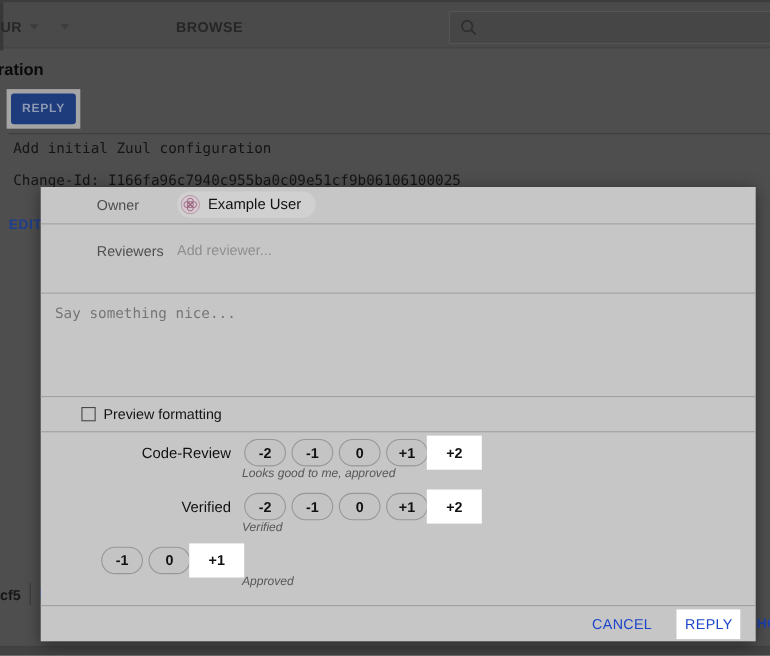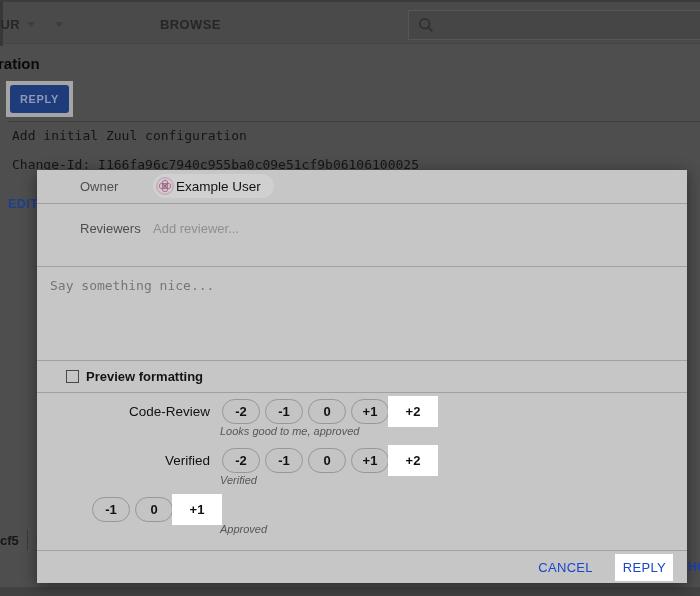--- a/index.html
+++ b/index.html
@@ -61,41 +61,41 @@
   .frag-vline { position:absolute; left:27px; top:530px; width:1px; height:20px; background:#3a3a3a; }
   .frag-d { position:absolute; left:36px; top:533px; font-size:12.5px; font-weight:bold; color:#1b3c9e; cursor:pointer; }
   .frag-ho { position:absolute; left:688px; top:560px; font-size:12.5px; font-weight:bold; letter-spacing:.3px; color:#1c41ae; cursor:pointer; }
   .bottom-strip { position:absolute; left:0; top:587px; width:700px; height:9px; background:#424242; }
   
   .modal {
     position:absolute; left:37px; top:170px; width:650px; height:413px;
     background:#c6c6c6; box-shadow:0 3px 14px rgba(0,0,0,.45); z-index:10;
   }
   .m-div { position:absolute; left:0; right:0; height:1px; background:#a1a1a1; }
-  .m-row { position:absolute; left:8px; right:0; display:flex; align-items:center; }
+  .m-row { position:absolute; left:16px; right:0; display:flex; align-items:center; }
   .m-label { position:absolute; left:35px; font-size:13px; color:#4e4e4e; }
   .m-field { position:absolute; left:108px; right:20px; }
   .owner-chip {
-    display:inline-flex; align-items:center; gap:2px;
+    display:inline-flex; align-items:center; gap:7px;
     background:#d0d0d0; border-radius:13px; padding:3px 13px 3px 3px; cursor:pointer;
   }
   .owner-name { font-size:13.5px; color:#121212; }
   .ghost-input {
     width:100%; background:transparent; border:none; outline:none;
     font-size:13px; color:#2a2a2a; font-family:"Liberation Sans",sans-serif;
   }
   .ghost-input::placeholder { color:#8f8f8f; opacity:1; }
   .msg-area {
     position:absolute; left:0; right:0; top:97px; height:93px;
     background:transparent; border:none; outline:none; resize:none;
     padding:11px 13px; font-family:"DejaVu Sans Mono","Liberation Mono",monospace;
     font-size:13px; color:#1d4ed8;
   }
   .msg-area::placeholder { color:#767676; opacity:1; }
-  .preview-row { top:191px; height:31px;font-weight:bold; }
+  .preview-row { top:191px; height:31px; }
   .checkbox {
     position:absolute; left:21px; width:13px; height:13px;
     border:1px solid #484848; background:transparent; cursor:pointer;
   }
   .preview-label { position:absolute; left:41px; font-size:13px; color:#141414; }
   
   .votes { position:absolute; left:0; right:0; top:223px; height:157px; padding-top:5px; }
   .vote-group { margin-bottom:6px; }
   .vote-row { display:flex; align-items:center; height:26px; }
   .vote-label { width:173px; text-align:right; font-size:13.5px; color:#111; flex:none; }

